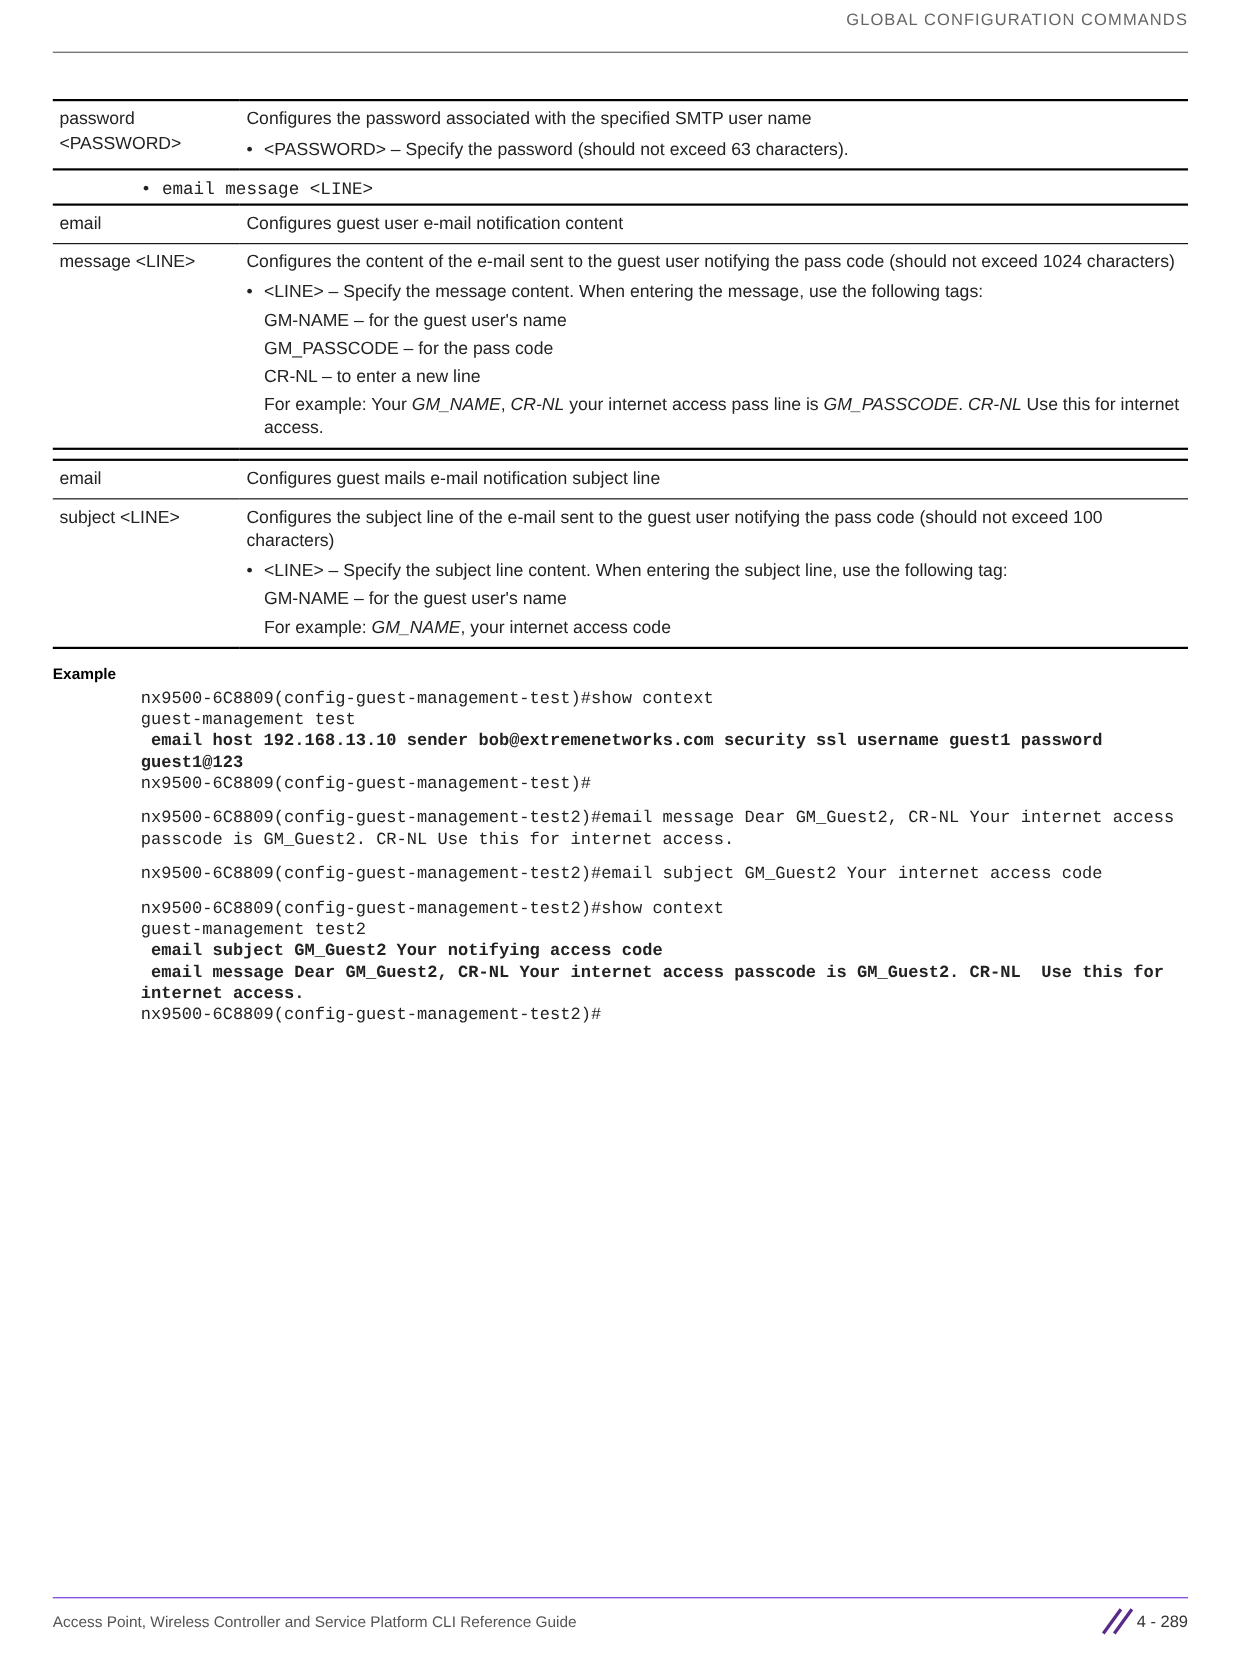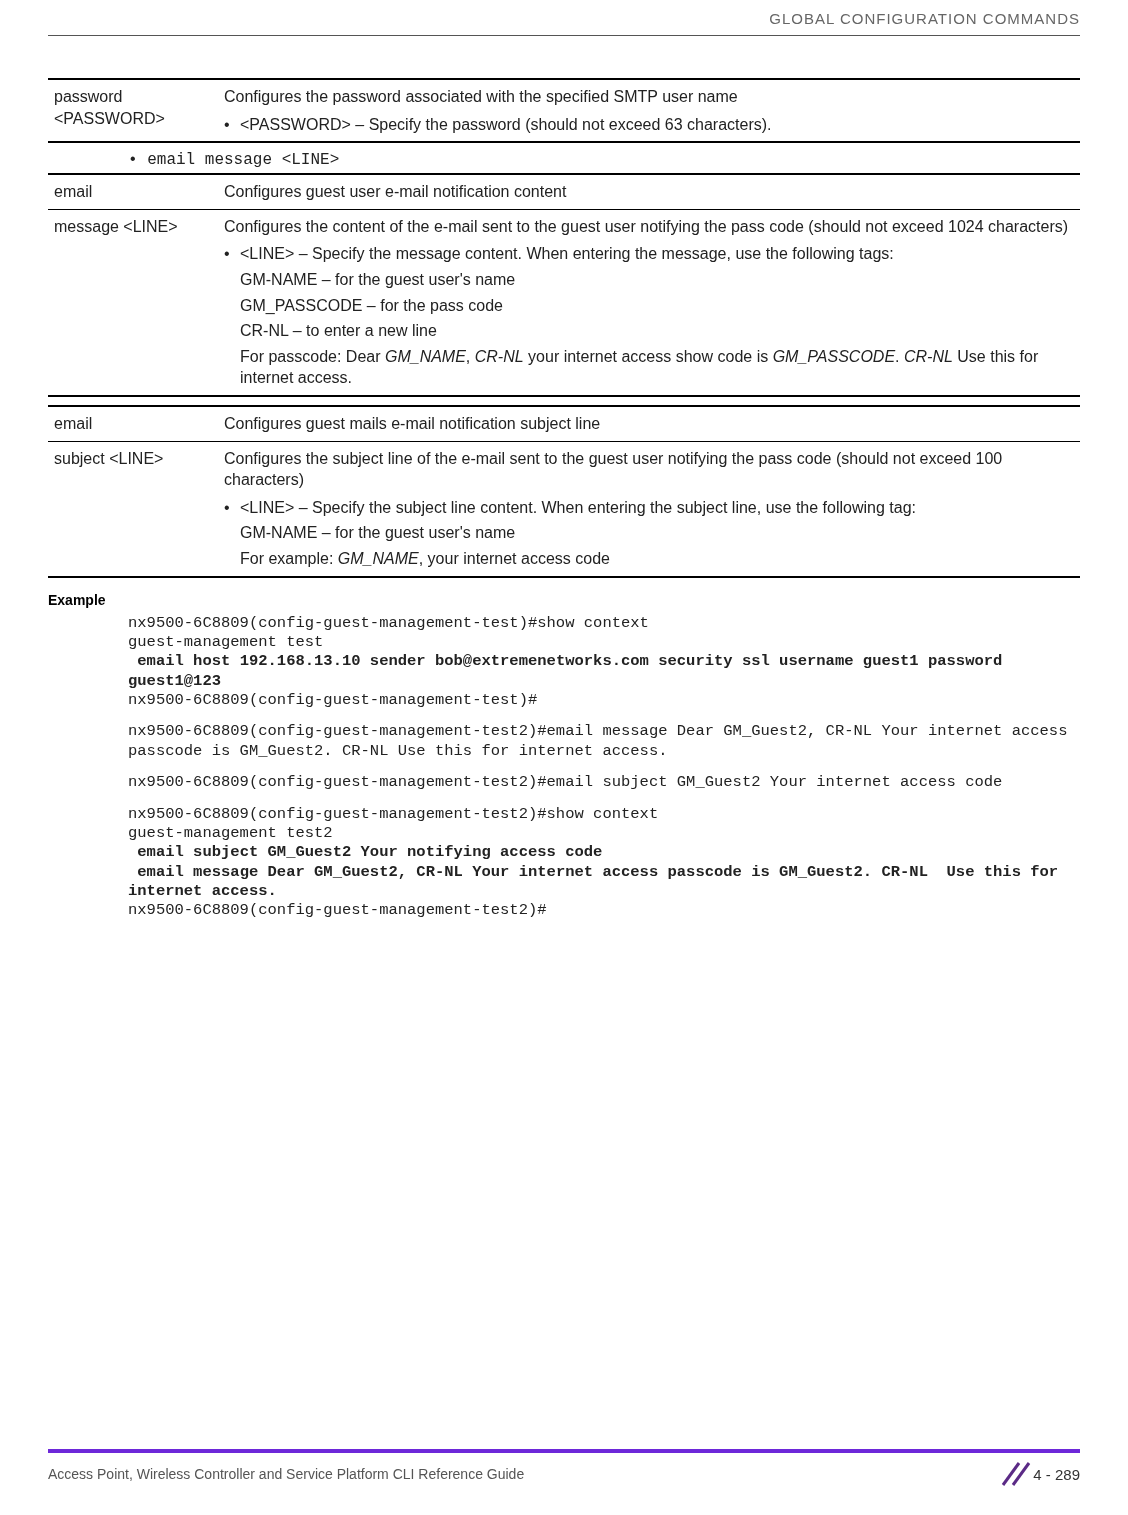--- a/index.html
+++ b/index.html
@@ -1,36 +1,36 @@
 <!DOCTYPE html>
 <html><head>
 <meta charset="utf-8">
 <style>
   * { box-sizing: border-box; margin: 0; padding: 0; }
   html, body { width: 1128px; background: #fff; font-family: "Helvetica Neue", Arial, sans-serif; color: #333; }
   .page { width: 1128px; min-height: 1515px; position: relative; padding: 10px 48px 40px 48px; }
-  .running-head { text-align: right; font-size: 15px; letter-spacing: 1px; color: #666; font-weight: 300; margin-bottom: 8px; }
+  .running-head { text-align: right; font-size: 15px; letter-spacing: 1px; color: #666; font-weight: 300; margin-bottom: 20px; }
   .head-rule { border: none; border-top: 1px solid #555; margin-bottom: 42px; }
   table.spec { width: 100%; border-collapse: collapse; margin: 4px 0 8px 0; }
   table.spec td { vertical-align: top; padding: 6px 8px 6px 6px; font-size: 16px; line-height: 1.35; color: #222; }
   table.spec td.param { width: 170px; font-weight: 300; }
   table.spec tr.top-row td { border-top: 2px solid #000; }
   table.spec tr.mid-row td { border-top: 1px solid #000; }
   table.spec tr.last-row td { border-bottom: 2px solid #000; }
   .bullet-row { display: flex; margin-top: 6px; }
   .bullet-row .dot { width: 16px; flex: 0 0 16px; }
   .bullet-row .txt { flex: 1; }
   .sub-indent { margin-left: 16px; margin-top: 4px; }
   .ital { font-style: italic; }
   .code-line { font-family: "Courier New", monospace; font-size: 16px; padding-left: 80px; margin-top: 4px; color: #222; }
   .section-label { font-weight: bold; font-size: 14px; margin-top: 14px; margin-bottom: 6px; color: #000; }
   pre.cli { font-family: "Courier New", monospace; font-size: 15.5px; line-height: 1.25; padding-left: 80px; white-space: pre-wrap; color: #222; margin-bottom: 12px; }
   pre.cli .bold { font-weight: bold; }
   .no-link { color: #d9531e; font-style: italic; }
-  .footer { position: absolute; bottom: 28px; left: 48px; right: 48px; display: flex; justify-content: space-between; align-items: center; border-top: 4px solid #6d28d9; padding-top: 8px; font-size: 14px; color: #555; }
+  .footer { position: absolute; bottom: 28px; left: 48px; right: 48px; display: flex; justify-content: space-between; align-items: center; border-top: 1px solid #6d28d9; padding-top: 8px; font-size: 14px; color: #555; }
   .footer .right { display: flex; align-items: center; }
   .footer svg { display: block; }
   .pagenum { color: #333; font-size: 15px; }
 </style>
 </head>
 <body>
 
 <div class="page">
 
   <div class="running-head">GLOBAL CONFIGURATION COMMANDS</div>
@@ -64,21 +64,21 @@
       <td>
         <div>Configures the content of the e-mail sent to the guest user notifying the pass code (should not exceed 1024 characters)</div>
         <div class="bullet-row">
           <div class="dot">•</div>
           <div class="txt">&lt;LINE&gt; – Specify the message content. When entering the message, use the following tags:</div>
         </div>
         <div class="sub-indent">GM-NAME – for the guest user's name</div>
         <div class="sub-indent">GM_PASSCODE – for the pass code</div>
         <div class="sub-indent">CR-NL – to enter a new line</div>
         <div class="sub-indent">
-          <span>For passcode: Dear </span><span class="ital">GM_NAME</span><span>, </span><span class="ital">CR-NL</span><span> your internet access show code is </span><span class="ital">GM_PASSCODE</span><span>. </span><span class="ital">CR-NL</span><span> Use this for internet access.</span>
+          <span>For example: Your </span><span class="ital">GM_NAME</span><span>, </span><span class="ital">CR-NL</span><span> your internet access pass line is </span><span class="ital">GM_PASSCODE</span><span>. </span><span class="ital">CR-NL</span><span> Use this for internet access.</span>
         </div>
       </td>
     </tr>
   </tbody>
     </table>
 
 
   <table class="spec">
     <tbody>
         <tr class="top-row">

